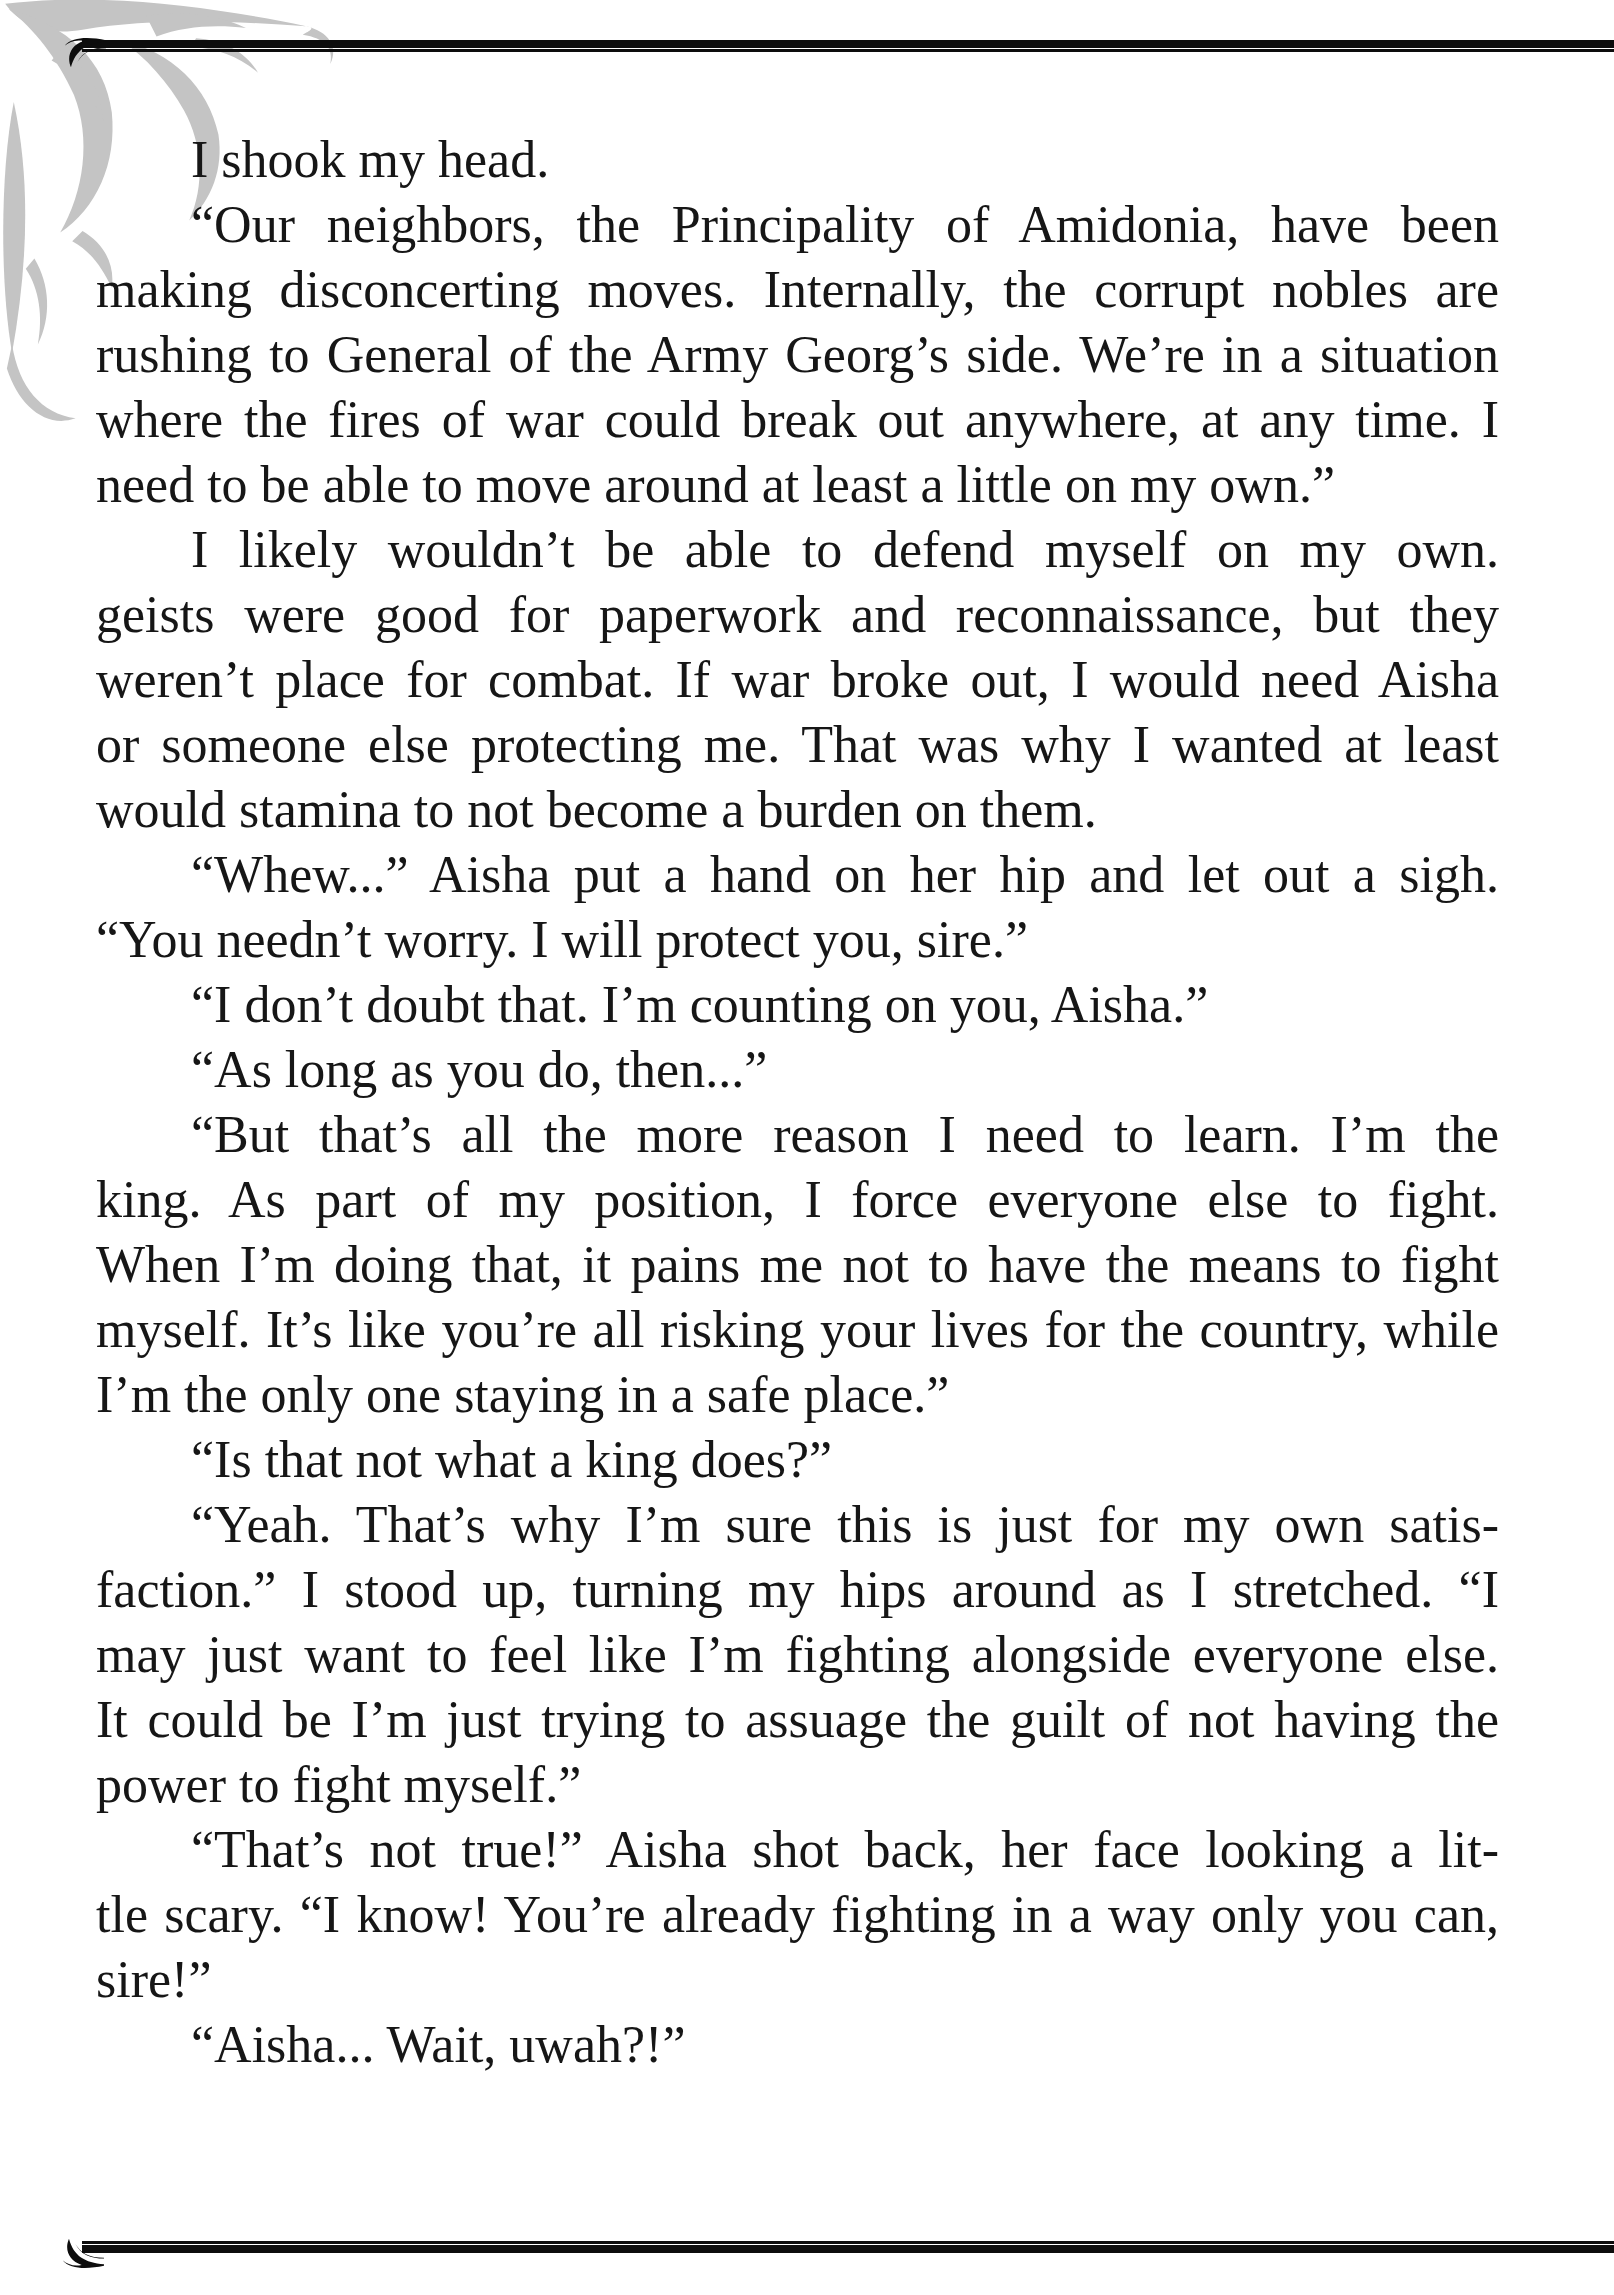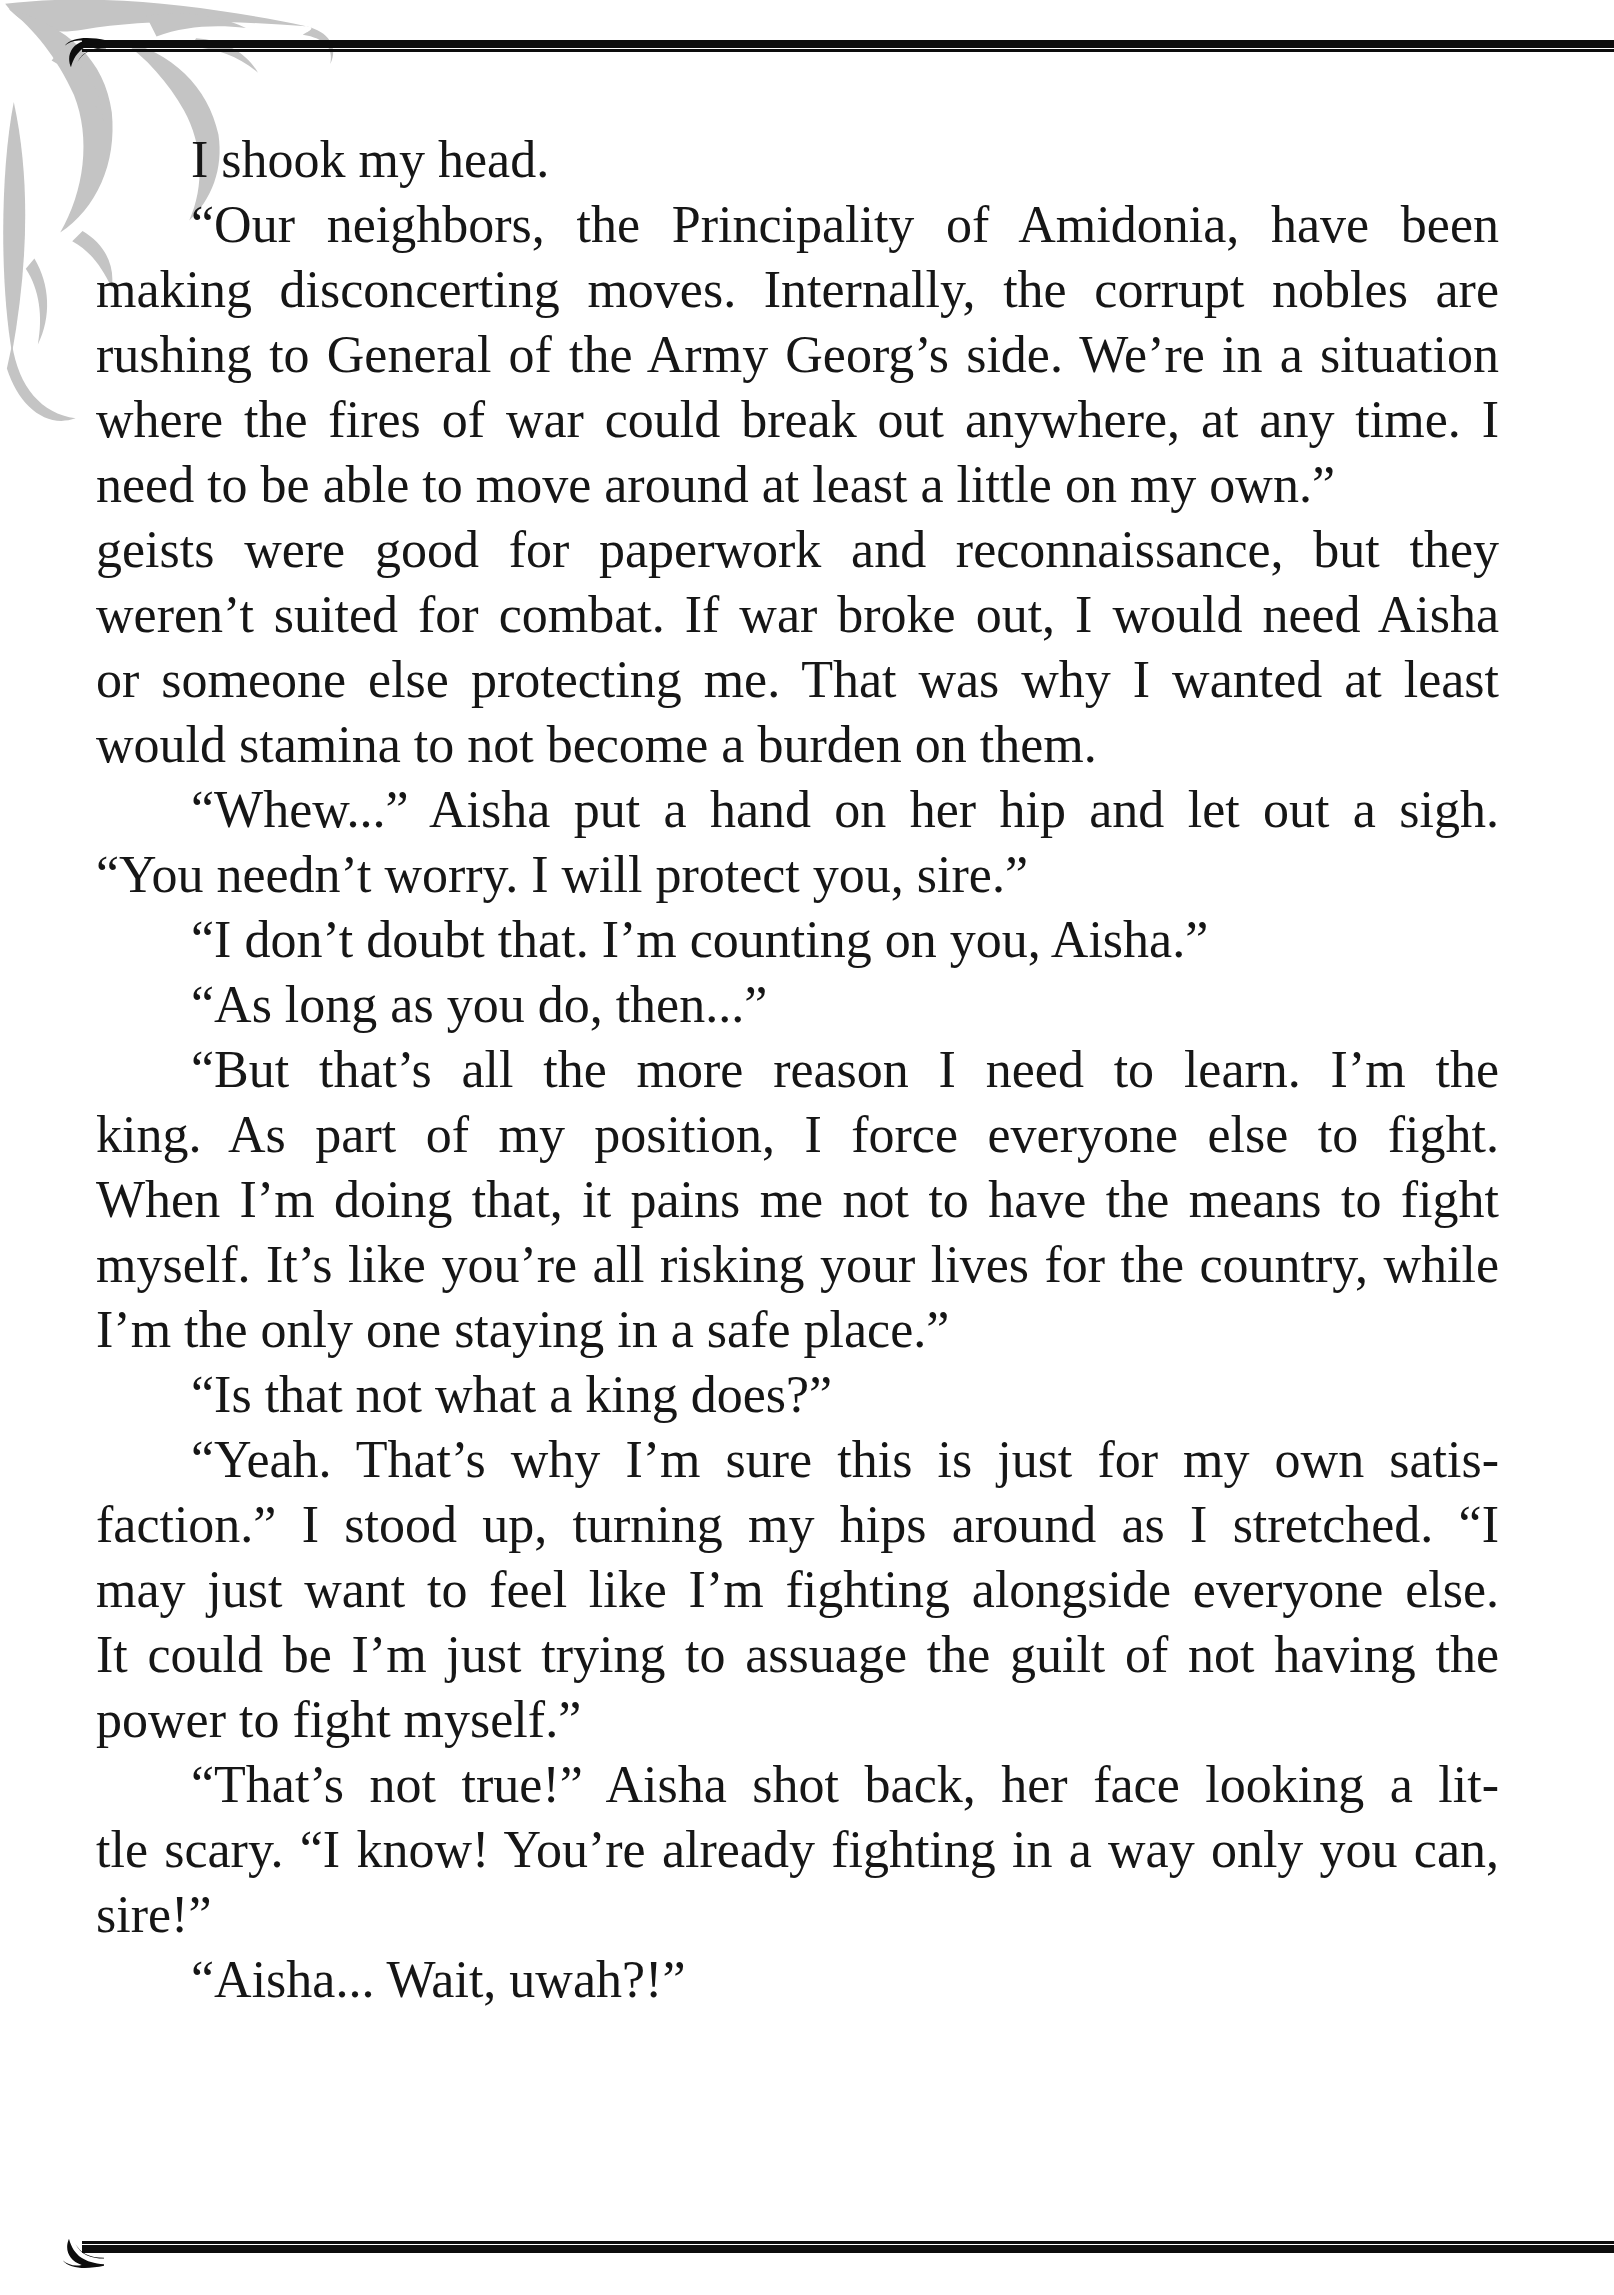--- a/index.html
+++ b/index.html
@@ -85,22 +85,23 @@
     <div class="bar thin"></div>
   </div>
 
   <main class="text-block">
       <div class="line indent last">I shook my head.</div>
       <div class="line indent">“Our neighbors, the Principality of Amidonia, have been</div>
       <div class="line">making disconcerting moves. Internally, the corrupt nobles are</div>
       <div class="line">rushing to General of the Army Georg’s side. We’re in a situation</div>
       <div class="line">where the fires of war could break out anywhere, at any time. I</div>
       <div class="line last">need to be able to move around at least a little on my own.”</div>
+      <div class="line indent">I likely wouldn’t be able to defend myself on my own.</div>
       <div class="line">geists were good for paperwork and reconnaissance, but they</div>
-      <div class="line">weren’t suited for combat. If war broke out, I would need Aisha</div>
+      <div class="line">weren’t place for combat. If war broke out, I would need Aisha</div>
       <div class="line">or someone else protecting me. That was why I wanted at least</div>
       <div class="line last">would stamina to not become a burden on them.</div>
       <div class="line indent">“Whew...” Aisha put a hand on her hip and let out a sigh.</div>
       <div class="line last">“You needn’t worry. I will protect you, sire.”</div>
       <div class="line indent last">“I don’t doubt that. I’m counting on you, Aisha.”</div>
       <div class="line indent last">“As long as you do, then...”</div>
       <div class="line indent">“But that’s all the more reason I need to learn. I’m the</div>
       <div class="line">king. As part of my position, I force everyone else to fight.</div>
       <div class="line">When I’m doing that, it pains me not to have the means to fight</div>
       <div class="line">myself. It’s like you’re all risking your lives for the country, while</div>

